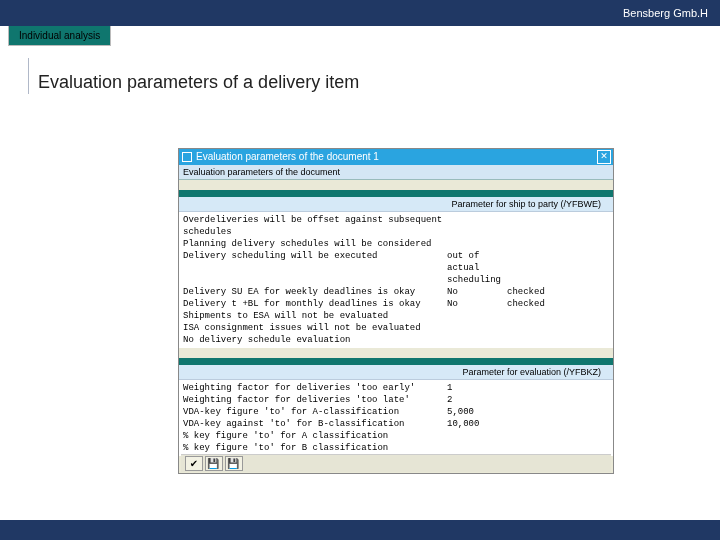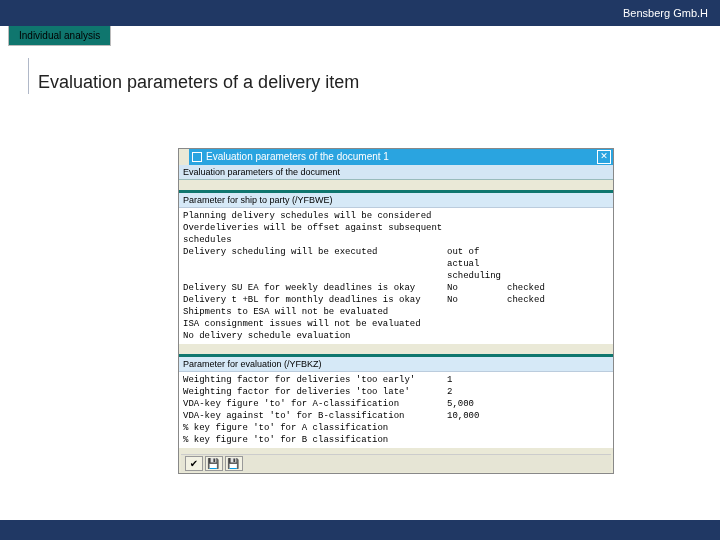--- a/index.html
+++ b/index.html
@@ -5,26 +5,26 @@
     * { box-sizing: border-box; margin: 0; padding: 0; }
     body { font-family: Arial, sans-serif; font-size: 11px; width: 720px; height: 540px; background: #fff; position: relative; }
     .topbar { height: 26px; background: #203864; color: #fff; display: flex; align-items: center; }
     .top-spacer { flex: 1; }
     .top-title { text-align: center; flex: 2; font-size: 11px; }
     .top-company { text-align: right; flex: 1; padding-right: 12px; font-size: 11px; }
     .tab { position: absolute; top: 26px; left: 8px; background: #0f766e; border: 1px solid #bbb; border-top: none; padding: 4px 10px; font-size: 10px; }
     .page-title { margin: 46px 4px 0 38px; font-size: 18px; color: #222; font-weight: 400; }
     .title-rule { position: absolute; left: 28px; top: 58px; width: 1px; height: 36px; background: #b0b8c8; }
     .sap-wrap { position: absolute; left: 178px; top: 148px; width: 436px; height: 326px; border: 1px solid #888; background: #eae9d7; }
-    .sap-title { background: #2aa4e0; color: #fff; height: 16px; line-height: 16px; font-size: 10px; padding-left: 3px; display: flex; align-items: center; margin-left: 10px; }
+    .sap-title { background: #2aa4e0; color: #fff; height: 16px; line-height: 16px; font-size: 10px; padding-left: 3px; display: flex; align-items: center; }
     .sap-title-ico { display: inline-block; width: 10px; height: 10px; border: 1px solid #fff; margin-right: 4px; }
     .sap-title-close { margin-left: auto; width: 14px; height: 14px; border: 1px solid #fff; text-align: center; line-height: 10px; font-size: 9px; margin-right: 2px; }
     .sub-title { background: #d4e6f4; height: 15px; line-height: 15px; font-size: 9px; padding-left: 4px; border-bottom: 1px solid #9bb; }
     .blank-band { height: 10px; background: #eae9d7; }
-    .param-header { background: #d6e9f7; font-size: 9px; padding: 2px 4px; border-top: 3px solid #0f766e; border-bottom: 1px solid #bcd; }
+    .param-header { background: #d6e9f7; font-size: 9px; padding: 2px 12px; border-top: 7px solid #0f766e; border-bottom: 1px solid #bcd; text-align: right; }
     .param-body { background: #fff; padding: 2px 4px; font-family: 'Courier New', monospace; font-size: 9px; line-height: 12px; }
     .row { display: flex; }
     .c1 { width: 264px; }
     .c2 { width: 60px; }
     .c3 { width: 80px; }
     .toolbar { position: absolute; bottom: 1px; left: 2px; right: 2px; height: 18px; background: #e6e5d5; border-top: 1px solid #ccc; display: flex; align-items: center; padding-left: 4px; gap: 2px; }
     .tbtn { width: 18px; height: 15px; border: 1px solid #999; background: #f2f1e3; display: flex; align-items: center; justify-content: center; font-size: 10px; }
     .footer { position: absolute; bottom: 0; left: 0; right: 0; height: 20px; background: #203864; }
   </style>
 </head>
@@ -45,26 +45,26 @@
     <span class="sap-title-ico"></span>
     <span>Evaluation parameters of the document 1</span>
     <span class="sap-title-close">✕</span>
   </div>
   <div class="sub-title">Evaluation parameters of the document</div>
   <div class="blank-band"></div>
 
   <div class="param-header">Parameter for ship to party (/YFBWE)</div>
   <div class="param-body">
     <div class="row">
-        <span class="c1">Planning delivery schedules will be considered</span>
+        <span class="c1">Overdeliveries will be offset against subsequent schedules</span>
         <span class="c2"></span>
         <span class="c3"></span>
       </div>
     <div class="row">
-        <span class="c1">Overdeliveries will be offset against subsequent schedules</span>
+        <span class="c1">Planning delivery schedules will be considered</span>
         <span class="c2"></span>
         <span class="c3"></span>
       </div>
     <div class="row">
         <span class="c1">Delivery scheduling will be executed</span>
         <span class="c2">out of actual scheduling</span>
         <span class="c3"></span>
       </div>
     <div class="row">
         <span class="c1">Delivery SU EA for weekly deadlines is okay</span>

